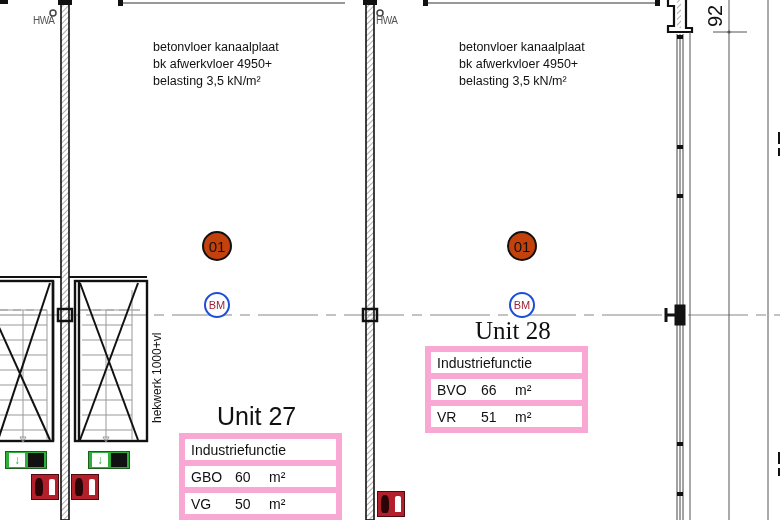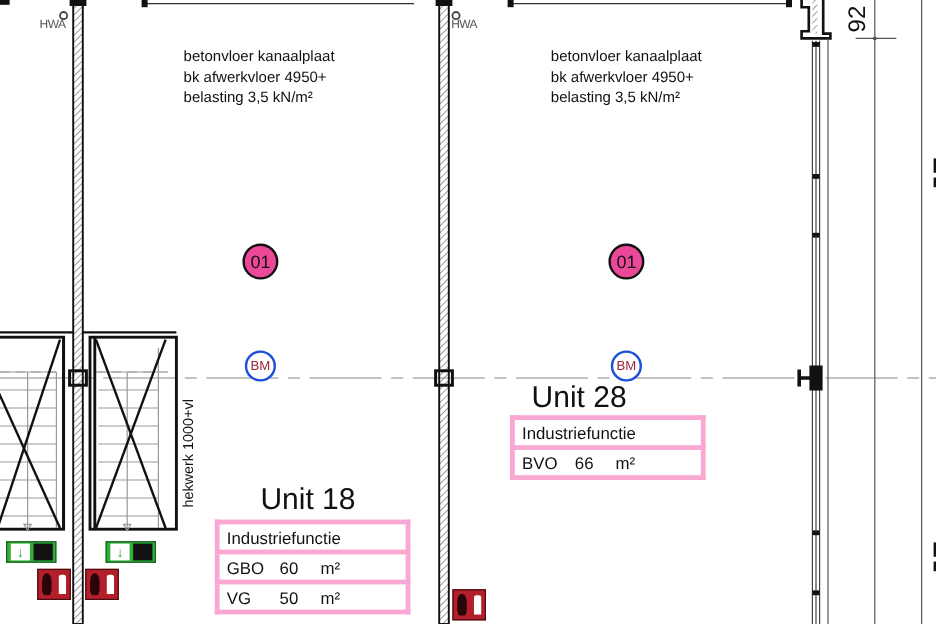--- a/index.html
+++ b/index.html
@@ -3,27 +3,27 @@
 <meta charset="utf-8">
 <style>
   html, body { margin:0; padding:0; }
   body { width:780px; height:520px; background:#ffffff; position:relative; overflow:hidden;
          font-family:"Liberation Sans", sans-serif; color:#111; }
   svg.plan { position:absolute; left:0; top:0; }
   .note { position:absolute; font-size:12.5px; line-height:17px; color:#111; white-space:nowrap; }
   .hwa { position:absolute; font-size:10px; color:#555; letter-spacing:-0.5px; }
   .tag { position:absolute; width:30px; height:30px; border:2px solid #111; border-radius:50%;
          box-sizing:border-box; display:flex; align-items:center; justify-content:center;
-         font-size:15px; background:#ec4899; }
+         font-size:15px; background:#c2410c;margin-top:28px; }
   .bm { position:absolute; width:26px; height:26px; border:2px solid #1d4ed8; border-radius:50%;
         box-sizing:border-box; display:flex; align-items:center; justify-content:center;
         font-size:11px; color:#9b2335; background:#fff; }
   .unit-title { position:absolute; font-size:25px; color:#111; white-space:nowrap; }
   table.area { position:absolute; border-collapse:collapse; background:#fff; }
-  table.area td { border:4px solid #f9a8d4; font-size:14px; height:21px; padding:0 6px; white-space:nowrap; }
+  table.area td { border:6px solid #f9a8d4; font-size:14px; height:21px; padding:0 6px; white-space:nowrap; }
   table.area td.head { padding-left:6px; }
   table.area td span { display:inline-block; }
   .k { width:44px; } .v { width:34px; }
   .rot-text { position:absolute; font-size:12px; transform:rotate(-90deg); transform-origin:left top; white-space:nowrap; }
   .dim-text { position:absolute; font-size:20px; transform:rotate(-90deg); transform-origin:left top; white-space:nowrap; }
   .exit-sign { position:absolute; width:42px; height:18px; background:#2fae3a; border:1px solid #1b5e20;
                box-sizing:border-box; display:flex; align-items:center; }
   .exit-sign .arrow { width:16px; height:14px; background:#fff; margin-left:3px; color:#2fae3a; font-size:12px;
                       font-weight:bold; display:flex; align-items:center; justify-content:center; }
   .exit-sign .fig { width:16px; height:14px; background:#111; margin-left:3px; }
@@ -157,44 +157,47 @@
 
 <div class="tag" style="left:202px; top:203px;">01</div>
 <div class="tag" style="left:507px; top:203px;">01</div>
 <div class="bm" style="left:204px; top:292px;">BM</div>
 <div class="bm" style="left:509px; top:292px;">BM</div>
 
 <div class="rot-text" style="left:150px; top:423px;">hekwerk 1000+vl</div>
 
 <div class="dim-text" style="left:704px; top:27px;">92</div>
 
-<div class="unit-title" style="left:217px; top:402px;">Unit 18</div>
+<div class="unit-title" style="left:217px; top:402px;">Unit 27</div>
 <table class="area" style="left:179px; top:433px; width:163px;">
   <tbody>
       <tr>
         <td class="head" colspan="3">Industriefunctie</td>
       </tr>
   <tr>
         <td colspan="3"><span class="k">GBO</span><span class="v">60</span><span>m²</span></td>
       </tr>
   <tr>
         <td colspan="3"><span class="k">VG</span><span class="v">50</span><span>m²</span></td>
       </tr>
 </tbody>
   </table>
 
-<div class="unit-title" style="left:443px; top:317px;">Unit 28</div>
+<div class="unit-title" style="left:475px; top:317px;font-family:Liberation Serif, serif;">Unit 28</div>
 <table class="area" style="left:425px; top:346px; width:163px;">
   <tbody>
       <tr>
         <td class="head" colspan="3">Industriefunctie</td>
       </tr>
   <tr>
         <td colspan="3"><span class="k">BVO</span><span class="v">66</span><span>m²</span></td>
       </tr>
+  <tr>
+        <td colspan="3"><span class="k">VR</span><span class="v">51</span><span>m²</span></td>
+      </tr>
 </tbody>
   </table>
 
 <div class="exit-sign" style="left:5px; top:451px;">
   <div class="arrow">↓</div>
   <div class="fig"></div>
 </div>
 <div class="exit-sign" style="left:88px; top:451px;">
   <div class="arrow">↓</div>
   <div class="fig"></div>

